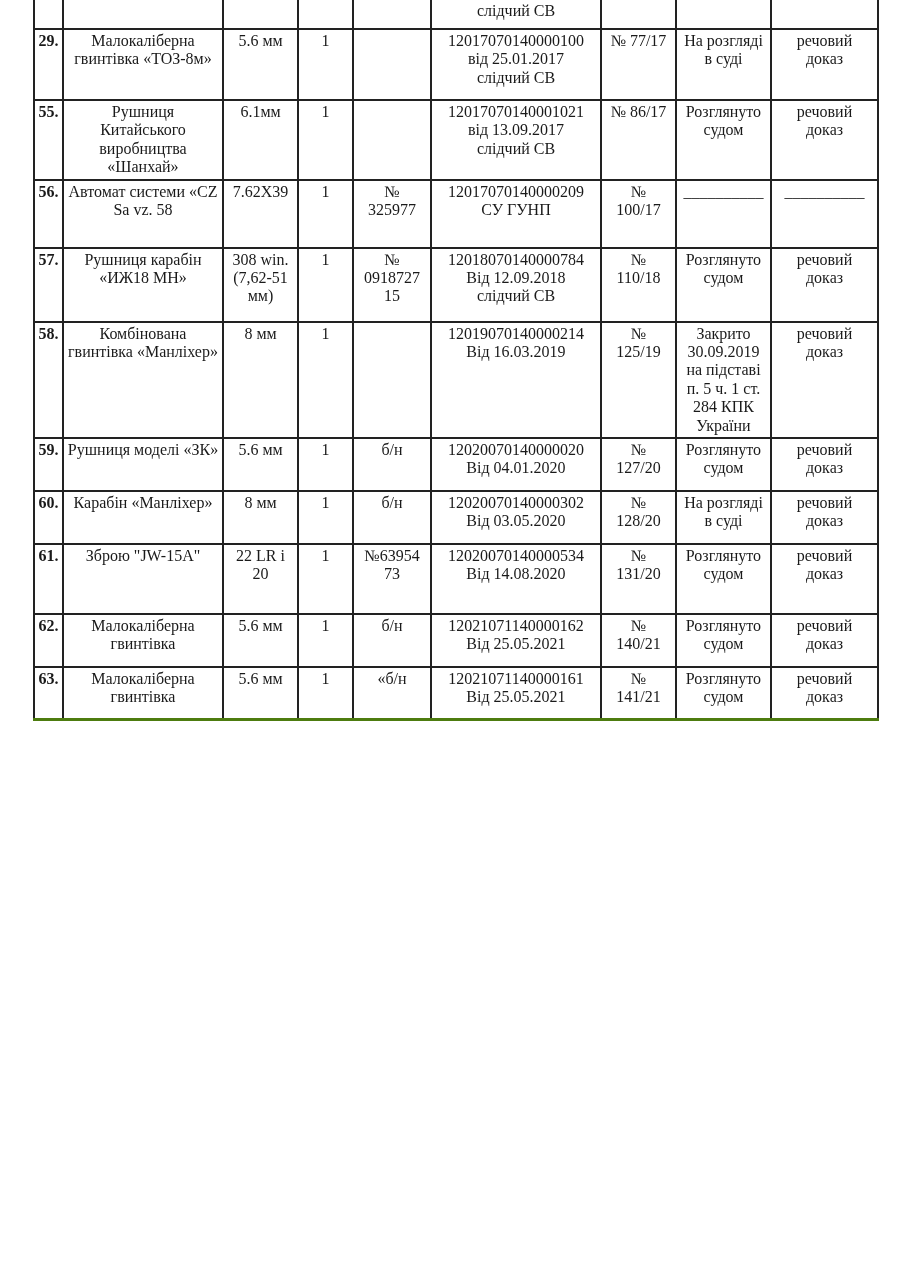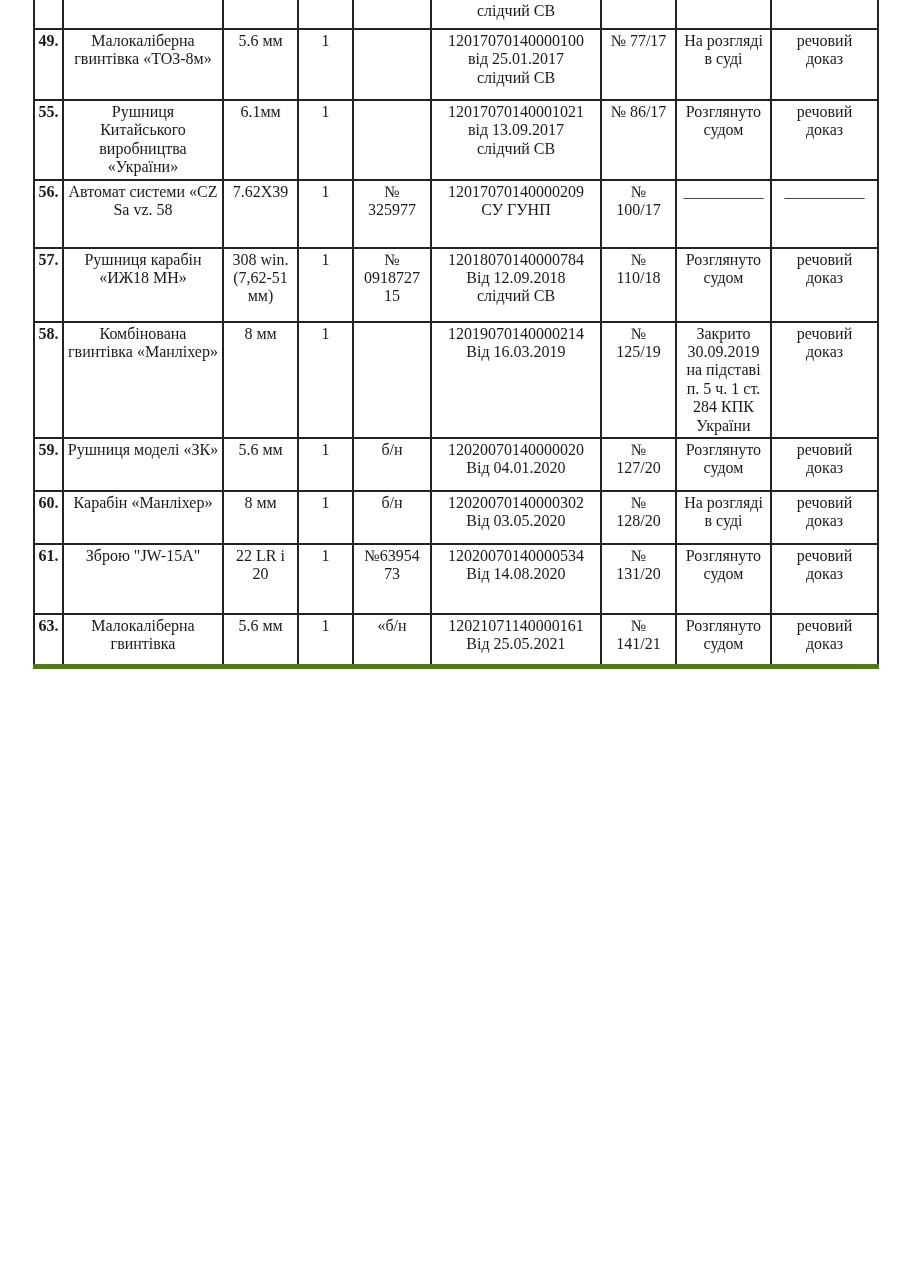--- a/index.html
+++ b/index.html
@@ -29,21 +29,21 @@
     white-space: pre-line;
     text-align: center;
     padding: 2px 3px;
     overflow: hidden;
     word-wrap: break-word;
   }
   table.doc-table tr.row-cut td {
     border-top: none;
   }
   table.doc-table tr:last-child td {
-    border-bottom: 5px solid #4d7c0f;
+    border-bottom: 3px solid #4d7c0f;
   }
   td.c-num {
     vertical-align: bottom;
     text-align: left;
     font-weight: bold;
     font-size: 15px;
     padding: 0 1px 1px 3px;
   }
   td.c-name {
     text-align: left;
@@ -74,42 +74,42 @@
     <td></td>
     <td></td>
     <td></td>
     <td>слідчий СВ</td>
     <td></td>
     <td></td>
     <td></td>
   </tr>
 
   <tr style="height:71px">
-    <td class="c-num">49.</td>
+    <td class="c-num">29.</td>
     <td class="c-name">Малокаліберна
 гвинтівка «ТОЗ-8м»</td>
     <td>5.6 мм</td>
     <td>1</td>
     <td></td>
     <td>12017070140000100
 від 25.01.2017
 слідчий СВ</td>
     <td>№ 77/17</td>
     <td>На розгляді
 в суді</td>
     <td>речовий
 доказ</td>
   </tr>
 
   <tr style="height:71px">
     <td class="c-num">55.</td>
     <td class="c-name">Рушниця
 Китайського
 виробництва
-«України»</td>
+«Шанхай»</td>
     <td>6.1мм</td>
     <td>1</td>
     <td></td>
     <td>12017070140001021
 від 13.09.2017
 слідчий СВ</td>
     <td>№ 86/17</td>
     <td>Розглянуто
 судом</td>
     <td>речовий
@@ -218,20 +218,36 @@
     <td>12020070140000534
 Від 14.08.2020</td>
     <td>№
 131/20</td>
     <td>Розглянуто
 судом</td>
     <td>речовий
 доказ</td>
   </tr>
 
+  <tr style="height:53px">
+    <td class="c-num">62.</td>
+    <td class="c-name">Малокаліберна
+гвинтівка</td>
+    <td>5.6 мм</td>
+    <td>1</td>
+    <td>б/н</td>
+    <td>12021071140000162
+Від 25.05.2021</td>
+    <td>№
+140/21</td>
+    <td>Розглянуто
+судом</td>
+    <td>речовий
+доказ</td>
+  </tr>
 
   <tr style="height:53px">
     <td class="c-num">63.</td>
     <td class="c-name">Малокаліберна
 гвинтівка</td>
     <td>5.6 мм</td>
     <td>1</td>
     <td>«б/н</td>
     <td>12021071140000161
 Від 25.05.2021</td>

